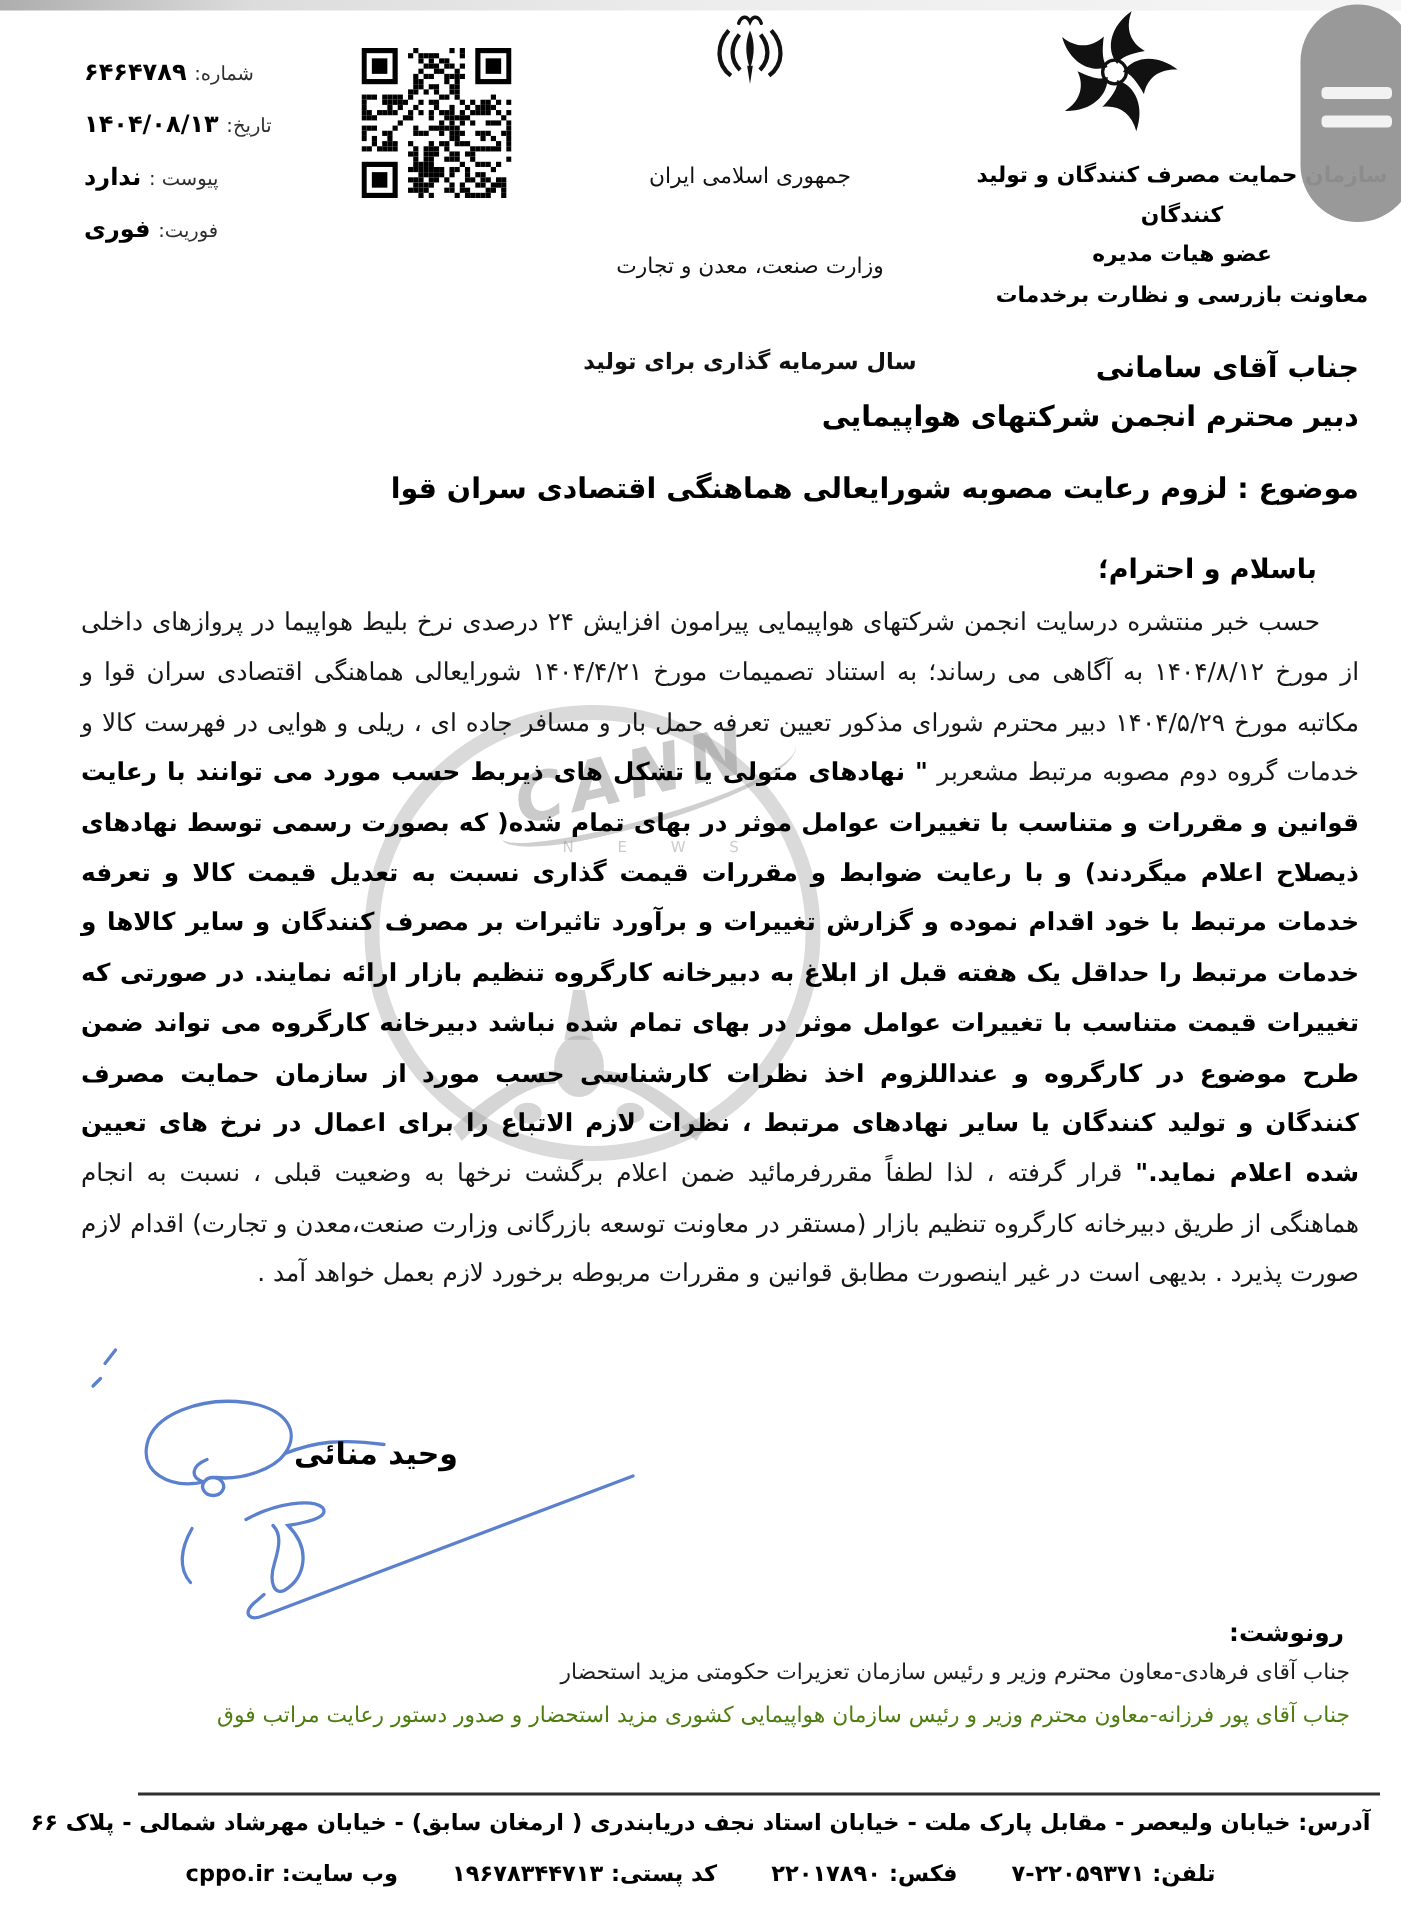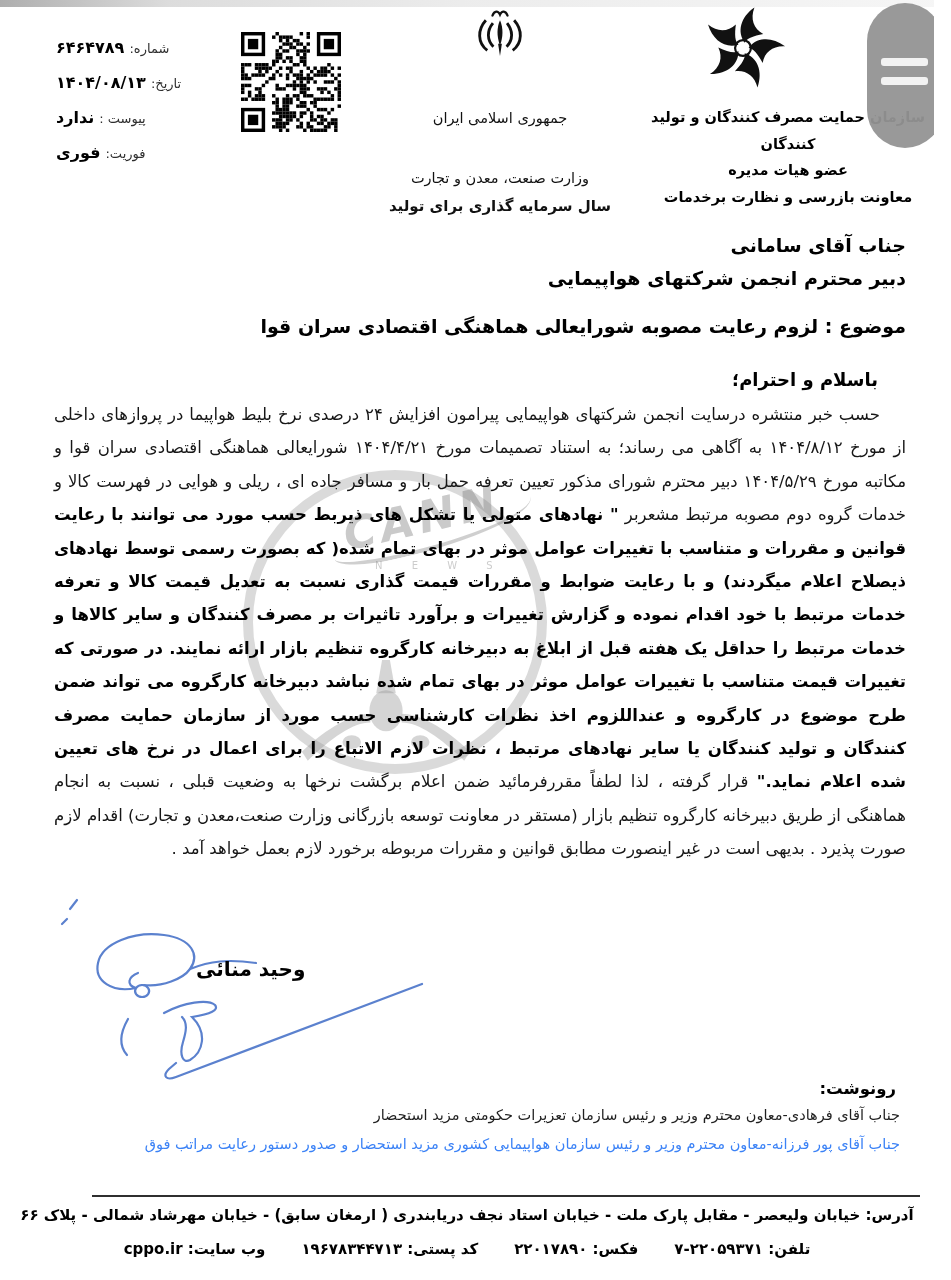--- a/index.html
+++ b/index.html
@@ -14,21 +14,21 @@
   .meta-row{text-align:left;direction:rtl;white-space:nowrap;margin-bottom:13px;height:22px;}
   .mlabel{font-size:13px;color:#2e2e2e;}
   .mval{font-size:16px;font-weight:bold;color:#000;margin-left:4px;}
   .qr{left:241px;top:32px;width:100px;height:100px;}
   .qr svg{width:100%;height:100%;}
 
   
   .center-col{left:385px;top:8px;width:230px;text-align:center;}
   .emblem{display:inline-block;width:66px;height:58px;}
   .gov-line{font-size:14.5px;color:#111;line-height:21px;font-weight:500;margin-top:39px;}
-  .slogan{margin-top:8px;font-size:15px;font-weight:bold;color:#111;}
+  .slogan{margin-top:43px;font-size:15px;font-weight:bold;color:#111;}
 
   
   .org-logo{left:699px;top:4px;width:88px;height:90px;}
   .org-text{left:626px;top:104px;width:324px;text-align:center;font-weight:bold;
             font-size:14.5px;line-height:26.5px;color:#000;}
   .pill{left:867px;top:3px;width:76px;height:145px;border-radius:38px;
         background:rgba(148,148,148,.95);z-index:9;}
   .pill .bar{position:absolute;left:14px;width:47px;height:8px;border-radius:3px;background:#f2f2f2;}
 
   
@@ -51,21 +51,21 @@
   .wm-fa{left:250px;top:572px;font-size:66px;font-weight:bold;color:rgba(222,118,118,.5);}
   .wm-plane{left:298px;top:658px;width:176px;height:118px;}
 
   
   .sig-svg{left:42px;top:893px;width:400px;height:195px;z-index:3;}
   .sig-name{left:196px;top:957px;font-size:20px;font-weight:bold;color:#000;z-index:4;}
 
   
   .cc-title{right:38px;top:1079px;font-size:16.5px;font-weight:bold;color:#000;}
   .cc-item1{right:34px;top:1107px;font-size:14.5px;color:#1f1f1f;}
-  .cc-item2{right:34px;top:1136px;font-size:14.5px;color:#3b82f6;}
+  .cc-item2{right:34px;top:1136px;font-size:14.5px;color:#4d7c0f;}
 
   
   .divider{left:92px;top:1195px;width:828px;height:2px;background:#2f2f2f;}
   .addr{left:0;top:1206px;width:100%;text-align:center;font-size:15px;font-weight:bold;color:#000;}
   .contact{left:0;top:1240px;width:100%;display:flex;direction:rtl;justify-content:center;gap:36px;
            font-size:15px;font-weight:bold;color:#000;}
 </style>
 </head>
 <body>
 

